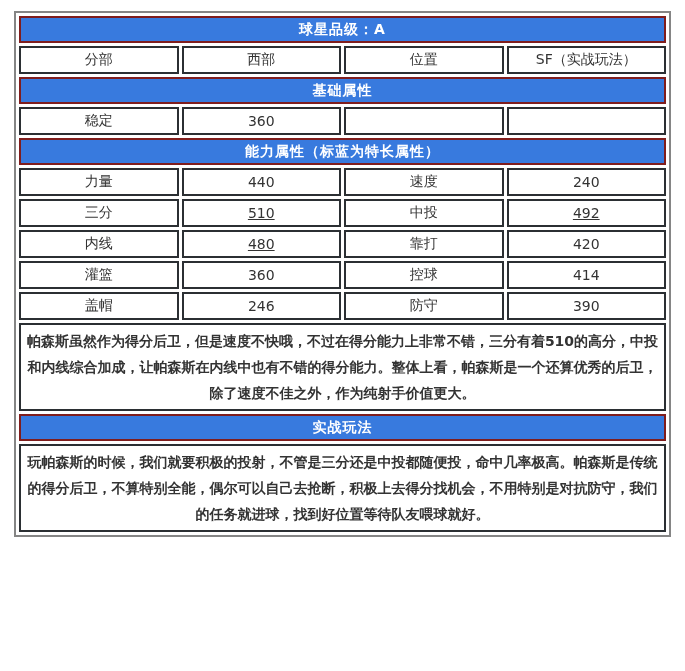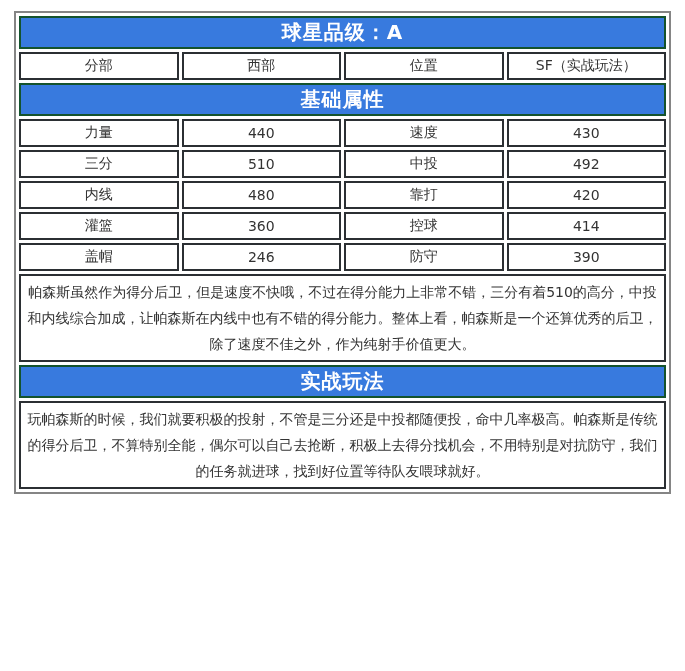--- a/index.html
+++ b/index.html
@@ -10,24 +10,24 @@
     border:2px solid #858585;
     width:657px;
     margin:11px 0 0 14px;
     table-layout:fixed;
     background:#ffffff;
   }
   .stats-table col{width:25%;}
   .stats-table th{
     background:#387ADE;
     color:#ffffff;
-    font-size:20px;
+    font-size:14px;
     font-weight:bold;
     height:21px;
-    border:2px solid #14532d;
+    border:2px solid #7f1d1d;
     padding:1px 2px;
     text-align:center;
     letter-spacing:1px;
   }
   .stats-table td{
     border:2px solid #2b2f33;
     text-align:center;
     vertical-align:middle;
     font-size:14px;
     color:#333333;
@@ -38,22 +38,23 @@
     margin-top:32px;
   }
   .stats-table td.para{
     text-align:center;
     white-space:normal;
     height:auto;
     padding:3px 1px;
     line-height:26px;
     font-size:14px;
     color:#333333;
+    font-weight:bold;
   }
-  .hl{color:#4A7CE2;}
+  .hl{color:#4A7CE2;text-decoration:underline;}
   .stat-link{
     color:#333333;
     text-decoration:underline;
     cursor:pointer;
   }
 </style>
 </head>
 <body>
 
 <table class="stats-table" cellspacing="3">
@@ -73,27 +74,36 @@
     <td>分部</td>
     <td>西部</td>
     <td>位置</td>
     <td>SF（实战玩法）</td>
   </tr>
 
   <tr>
     <th colspan="4">基础属性</th>
   </tr>
 
+  <tr>
+    <td>稳定</td>
+    <td>360</td>
+    <td></td>
+    <td></td>
+  </tr>
 
+  <tr>
+    <th colspan="4">能力属性（标蓝为特长属性）</th>
+  </tr>
 
   <tr>
     <td>力量</td>
     <td>440</td>
     <td>速度</td>
-    <td>430</td>
+    <td>240</td>
   </tr>
   <tr>
     <td>三分</td>
     <td class="hl">510</td>
     <td>中投</td>
     <td class="hl">492</td>
   </tr>
   <tr>
     <td>内线</td>
     <td class="hl">480</td>

